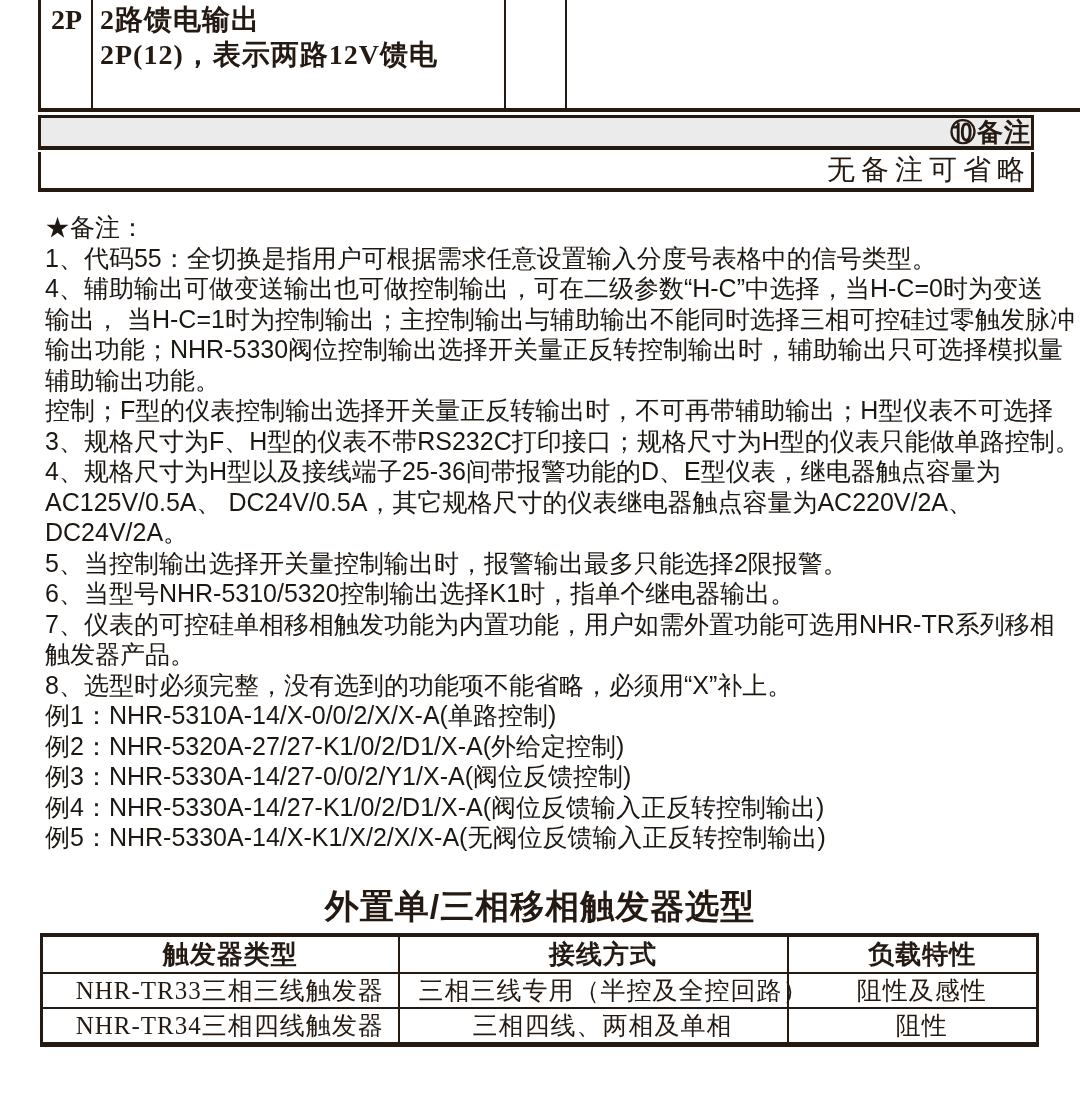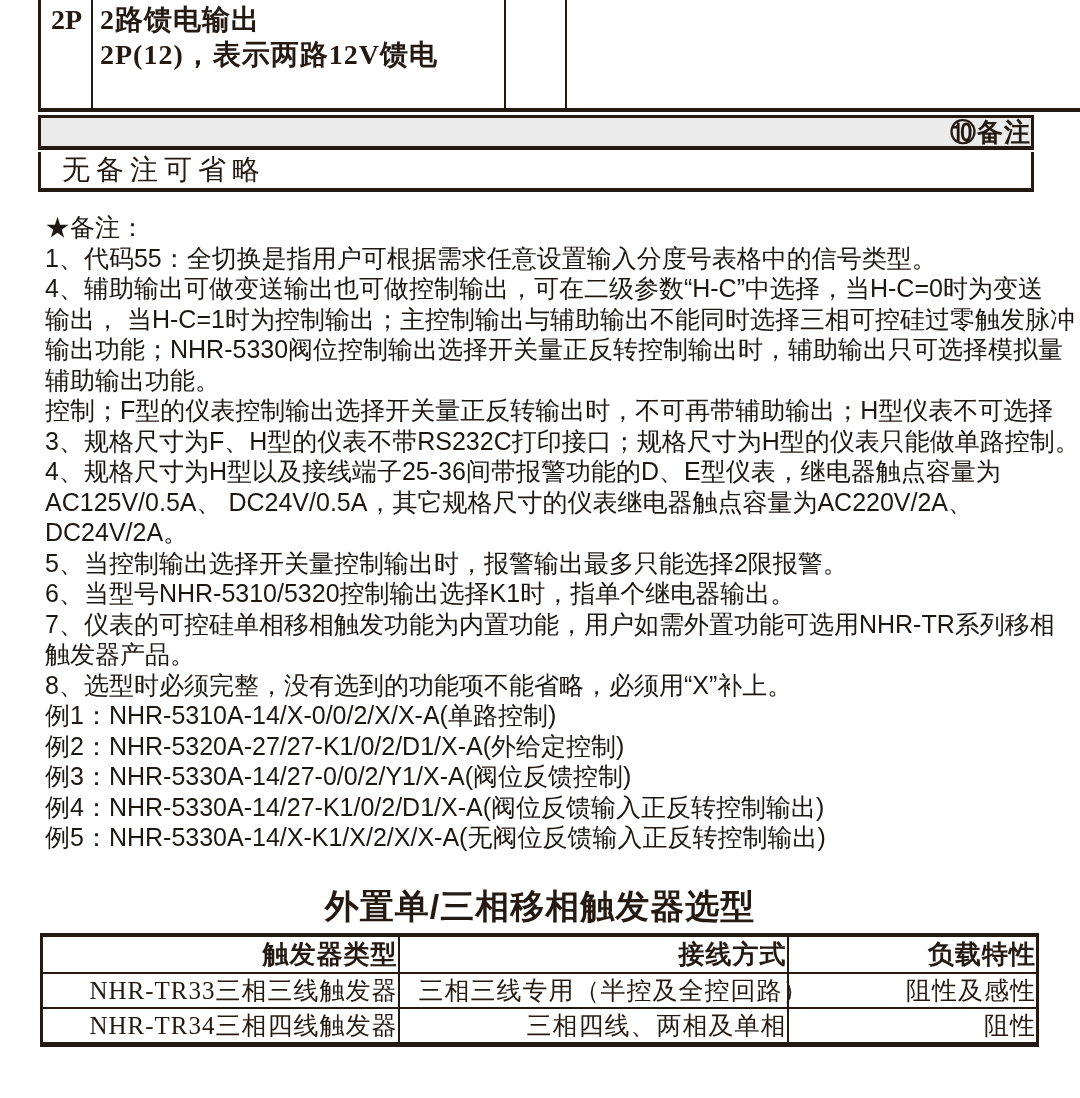--- a/index.html
+++ b/index.html
@@ -39,42 +39,43 @@
     border:3px solid var(--ink);border-bottom-width:4px;
     display:flex;align-items:center;
     font-weight:700;font-size:26px;padding-left:10px;letter-spacing:1px;justify-content:flex-end;
   }
   .remark-value{
     position:absolute;left:38px;top:152px;width:996px;height:40px;
     border-left:3px solid var(--ink);border-right:3px solid var(--ink);
     border-bottom:4px solid var(--ink);
     display:flex;align-items:center;
     font-family:"Liberation Serif",serif;font-size:28px;letter-spacing:6px;
-    padding-left:21px;
+    padding-left:4px;
+    justify-content:flex-end;
   }
 
   
   .notes{
     position:absolute;left:45px;top:212px;right:10px;
     font-size:25px;line-height:30.5px;white-space:nowrap;
     color:#1d1712;
   }
 
   
   .trig-title{
     position:absolute;left:0;top:884px;width:1080px;text-align:center;
     font-size:34px;font-weight:700;letter-spacing:1px;
   }
   table.trig{
     position:absolute;left:40px;top:933px;width:996px;
     border-collapse:collapse;table-layout:fixed;
   }
   table.trig{border:3px solid var(--ink);border-top-width:4px;border-bottom-width:5px;}
   table.trig th,table.trig td{
-    border:2px solid var(--ink);text-align:right;vertical-align:middle;
+    border:2px solid var(--ink);text-align:center;vertical-align:middle;
   }
   table.trig th{
     height:35px;font-size:26px;font-weight:700;padding-left:20px;letter-spacing:1px;
   }
   table.trig td{
     height:35px;font-family:"Liberation Serif",serif;font-size:25px;font-weight:400;
     padding-left:19px;letter-spacing:1px;white-space:nowrap;
   }
   .c1{width:357px;} .c2{width:389px;} .c3{width:250px;}
 </style>

